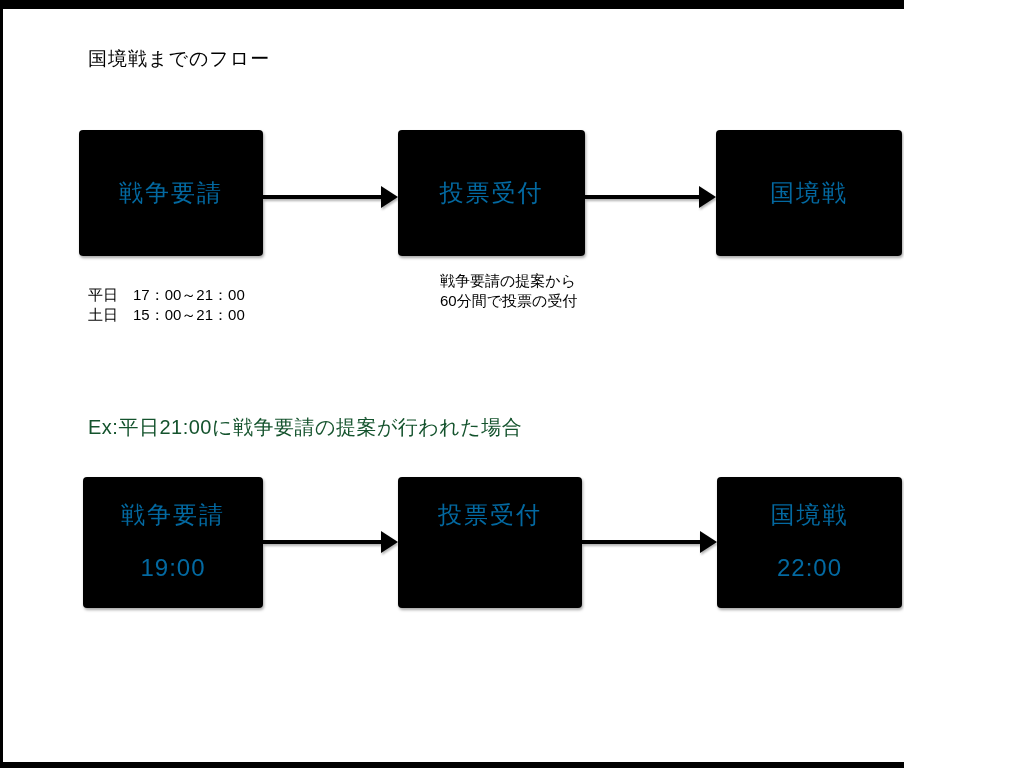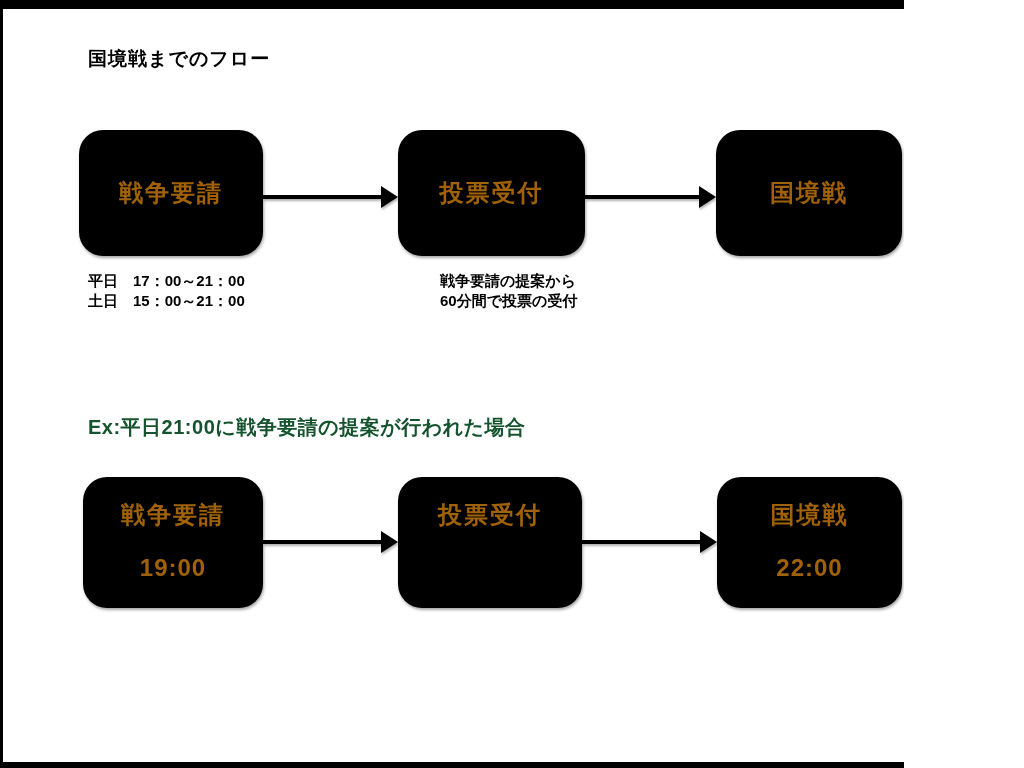--- a/index.html
+++ b/index.html
@@ -7,21 +7,20 @@
   body {
     font-family: "Liberation Sans", "DejaVu Sans", sans-serif;
     color: #000000;
   }
   .slide {
     position: relative;
     width: 904px;
     height: 768px;
     background: #ffffff;
     overflow: hidden;
-    font-weight: bold;
   }
   
   .bar { position: absolute; background: #000000; }
   .bar-top    { left: 0; top: 0; width: 1024px; height: 9px; }
   .bar-left   { left: 0; top: 0; width: 3px; height: 768px; }
   .bar-bottom { left: 0; top: 762px; width: 1024px; height: 6px; }
   .bar-right  { left: 1022px; top: 0; width: 2px; height: 768px; background: #a6a6a6; }
 
   .title {
     position: absolute;
@@ -34,22 +33,22 @@
     position: absolute;
     left: 88px; top: 414px;
     font-size: 20px;
     letter-spacing: 0.5px;
     color: #14532d;
   }
 
   .box {
     position: absolute;
     background: #000000;
-    color: #a16207;
-    border-radius: 24px;
+    color: #0369a1;
+    border-radius: 4px;
     display: flex;
     align-items: center;
     justify-content: center;
     font-size: 24px;
     letter-spacing: 2px;
     box-shadow: 1px 2px 3px rgba(0,0,0,0.35);
   }
   
   .b1r1 { left: 79px;  top: 130px; width: 184px; height: 126px; }
   .b2r1 { left: 398px; top: 130px; width: 187px; height: 126px; }
@@ -84,21 +83,21 @@
   .a1r2 { left: 263px; top: 520px; width: 135px; }
   .a2r2 { left: 582px; top: 520px; width: 135px; }
 
   .note {
     position: absolute;
     font-size: 15px;
     line-height: 20px;
     color: #000000;
     white-space: nowrap;
   }
-  .n1 { left: 88px;  top: 271px; }
+  .n1 { left: 88px;  top: 285px; }
   .n2 { left: 408px; top: 271px; margin-left: 32px; }
   .n3 { left: 692px; top: 271px; }
 </style>
 </head>
 <body>
 
 <div class="slide">
 
   <div class="bar bar-top"></div>
   <div class="bar bar-left"></div>

